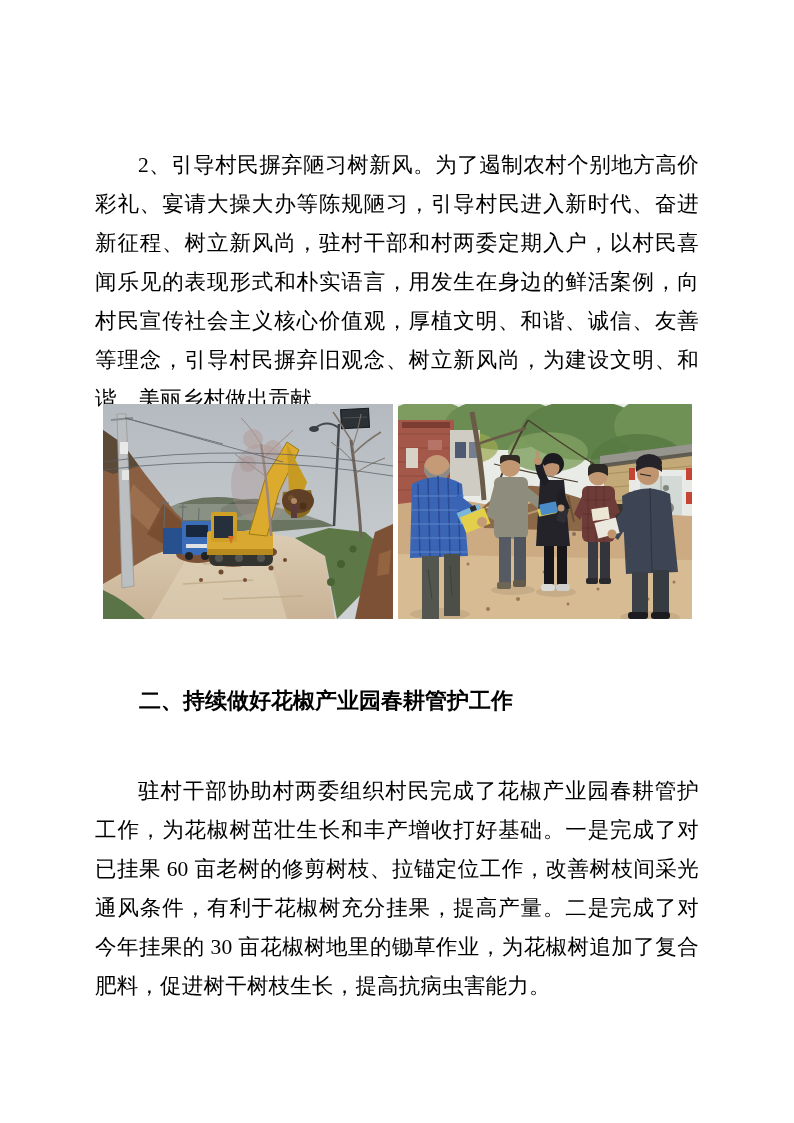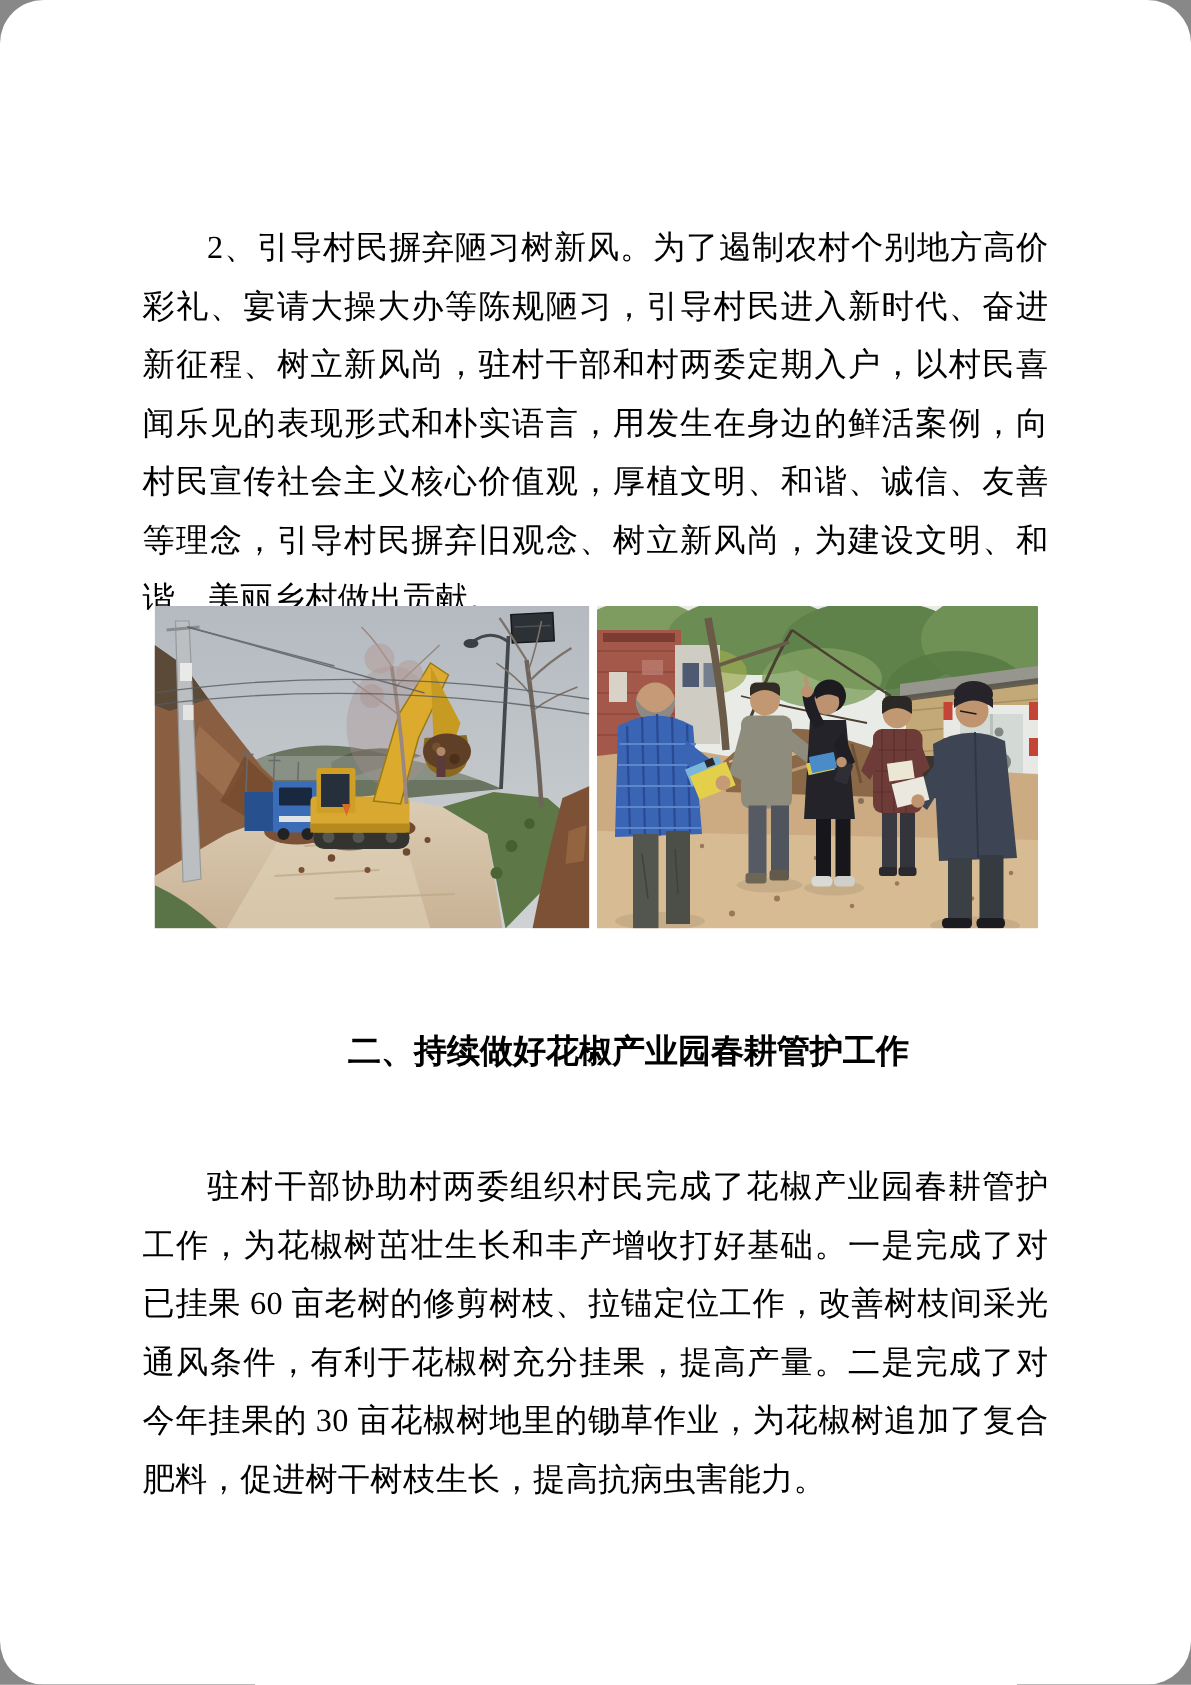--- a/index.html
+++ b/index.html
@@ -5,21 +5,20 @@
   html, body { margin: 0; padding: 0; background: #888; }
   .page {
     position: relative;
     width: 794px;
     height: 1123px;
     margin: 0 auto;
     background: #ffffff;
     overflow: hidden;
     font-family: "Liberation Serif", "DejaVu Serif", serif;
     color: #000000;
-    border-radius: 29px;
   }
   .body-text {
     position: absolute;
     left: 95px;
     width: 604px;
     margin: 0;
     font-size: 21.5px;
     line-height: 39px;
     text-align: justify;
     text-indent: 2em;
@@ -34,21 +33,20 @@
     left: 95px;
     top: 681px;
     width: 604px;
     margin: 0;
     font-size: 22px;
     line-height: 39px;
     font-weight: 700;
     text-indent: 2em;
     font-family: "Liberation Sans", "DejaVu Sans", sans-serif;
     color: #000000;
-    text-align: center;
   }
   .photo-row {
     position: absolute;
     left: 103px;
     top: 404px;
     width: 590px;
     height: 215px;
     display: flex;
     gap: 5px;
   }

